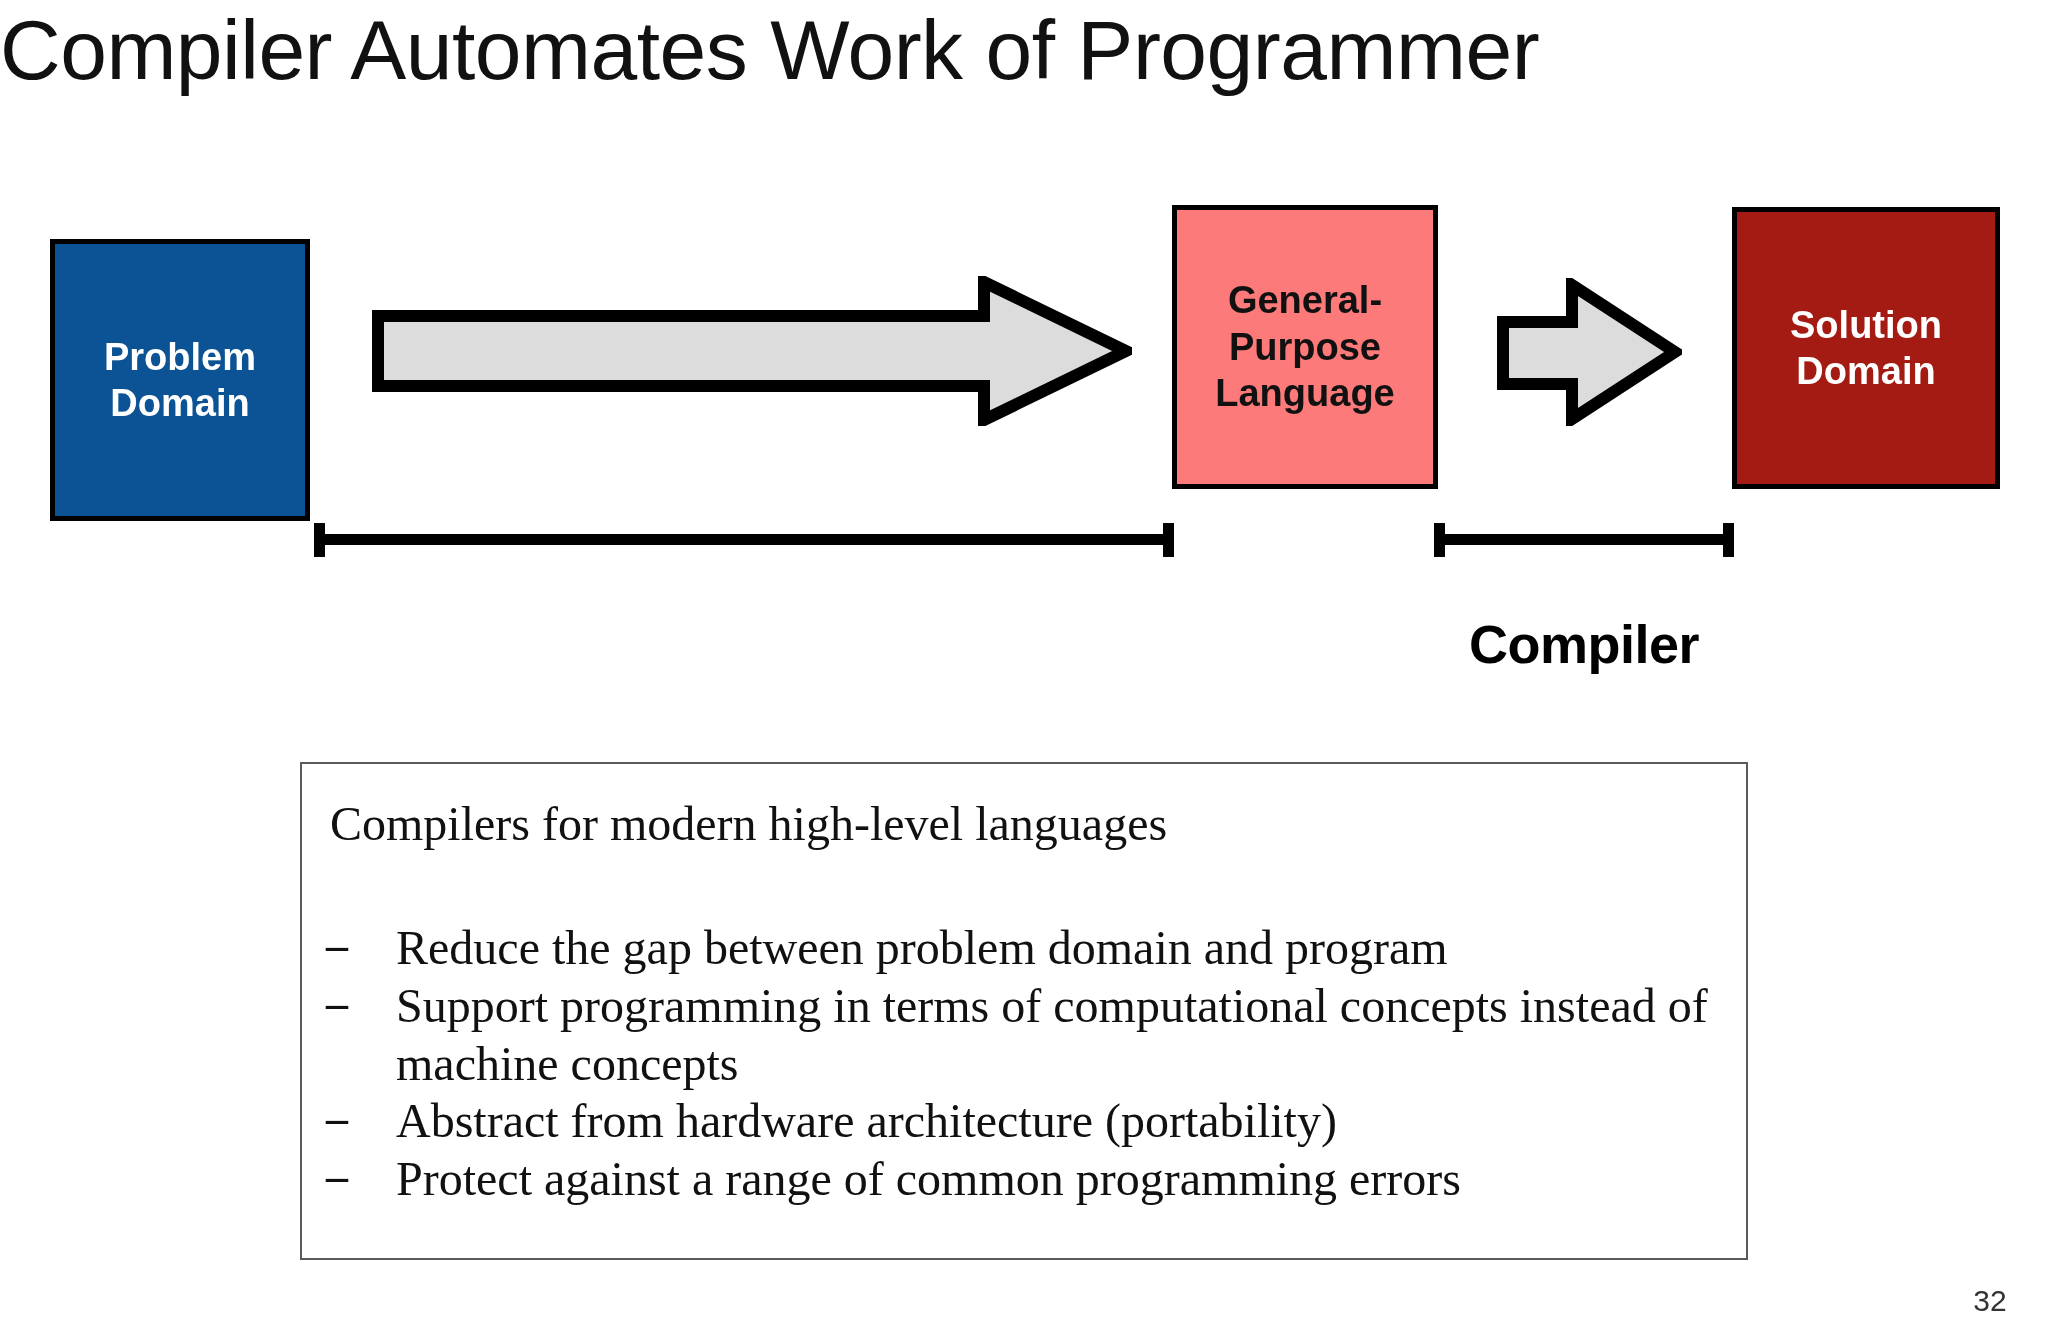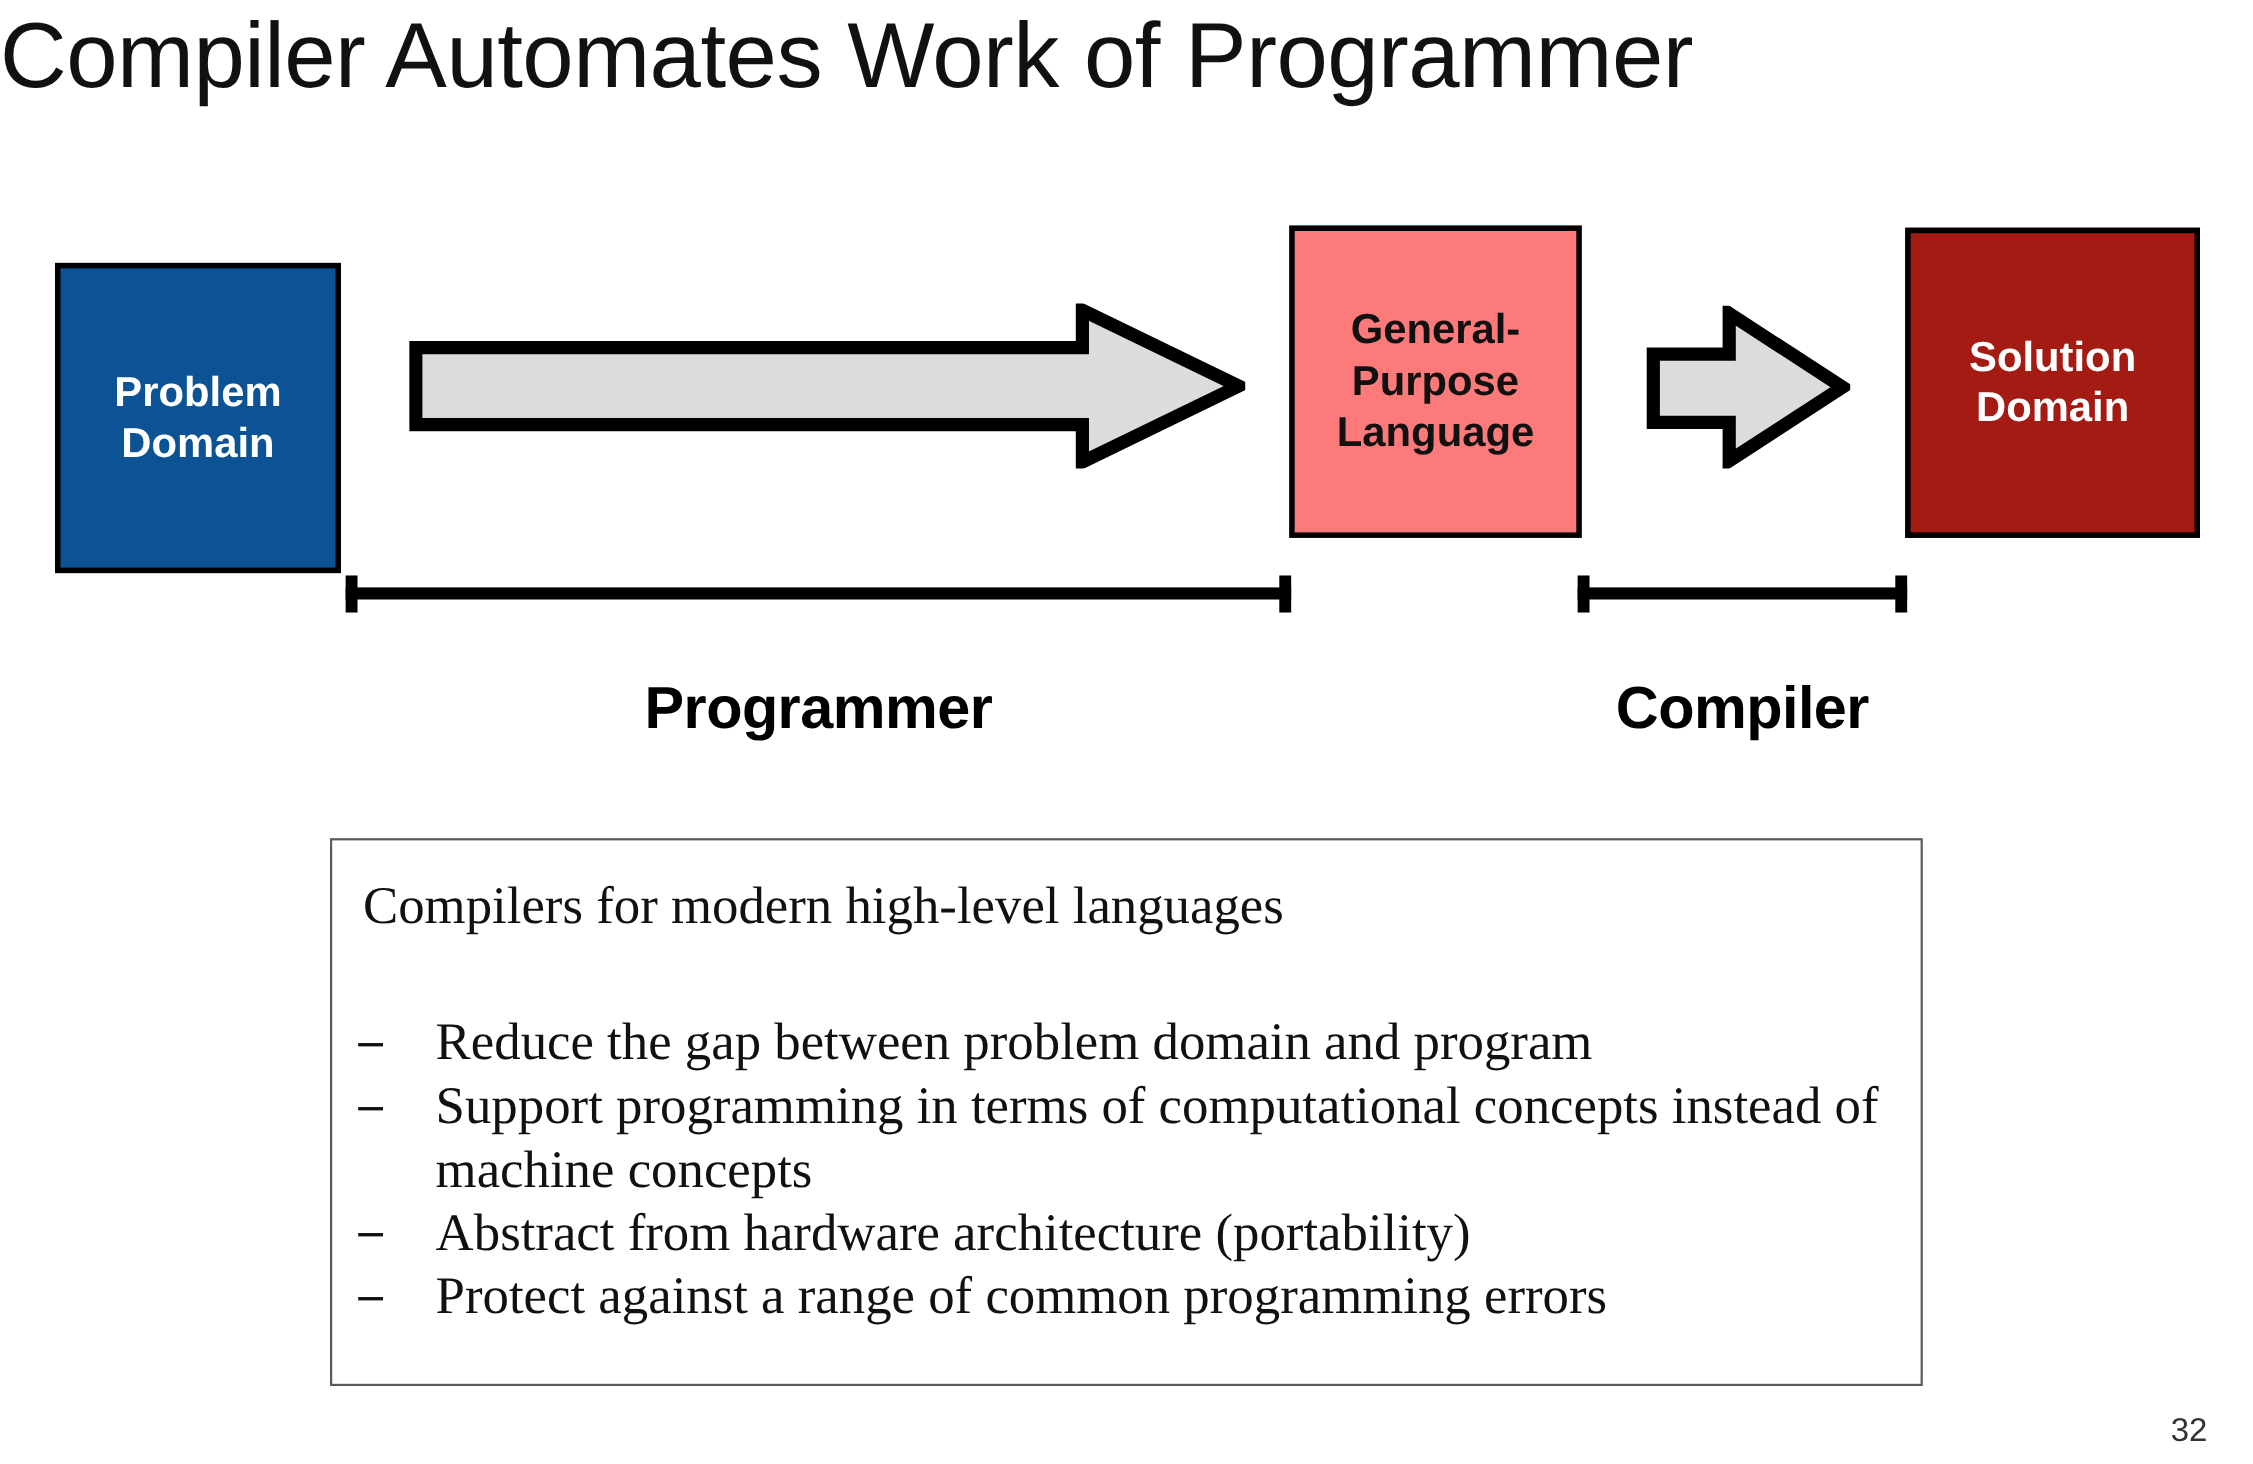--- a/index.html
+++ b/index.html
@@ -222,21 +222,20 @@
     <rect x="849" y="0" width="11" height="34" fill="#000000"></rect>
     <rect x="0" y="11" width="860" height="11" fill="#000000"></rect>
   </svg>
 
   <svg class="span-bracket" id="bracket-compiler" viewBox="0 0 300 34" preserveAspectRatio="none">
     <rect x="0" y="0" width="11" height="34" fill="#000000"></rect>
     <rect x="289" y="0" width="11" height="34" fill="#000000"></rect>
     <rect x="0" y="11" width="300" height="11" fill="#000000"></rect>
   </svg>
 
-  <div class="span-label" id="label-programmer">Programmer</div>
   <div class="span-label" id="label-compiler">Compiler</div>
 
   <div id="notes-panel">
     <div id="notes-heading">Compilers for modern high-level languages</div>
 
     <div id="notes-list">
 
       <div class="note-item">
         <div class="note-dash">–</div>
         <div class="note-text">Reduce the gap between problem domain and program</div>

